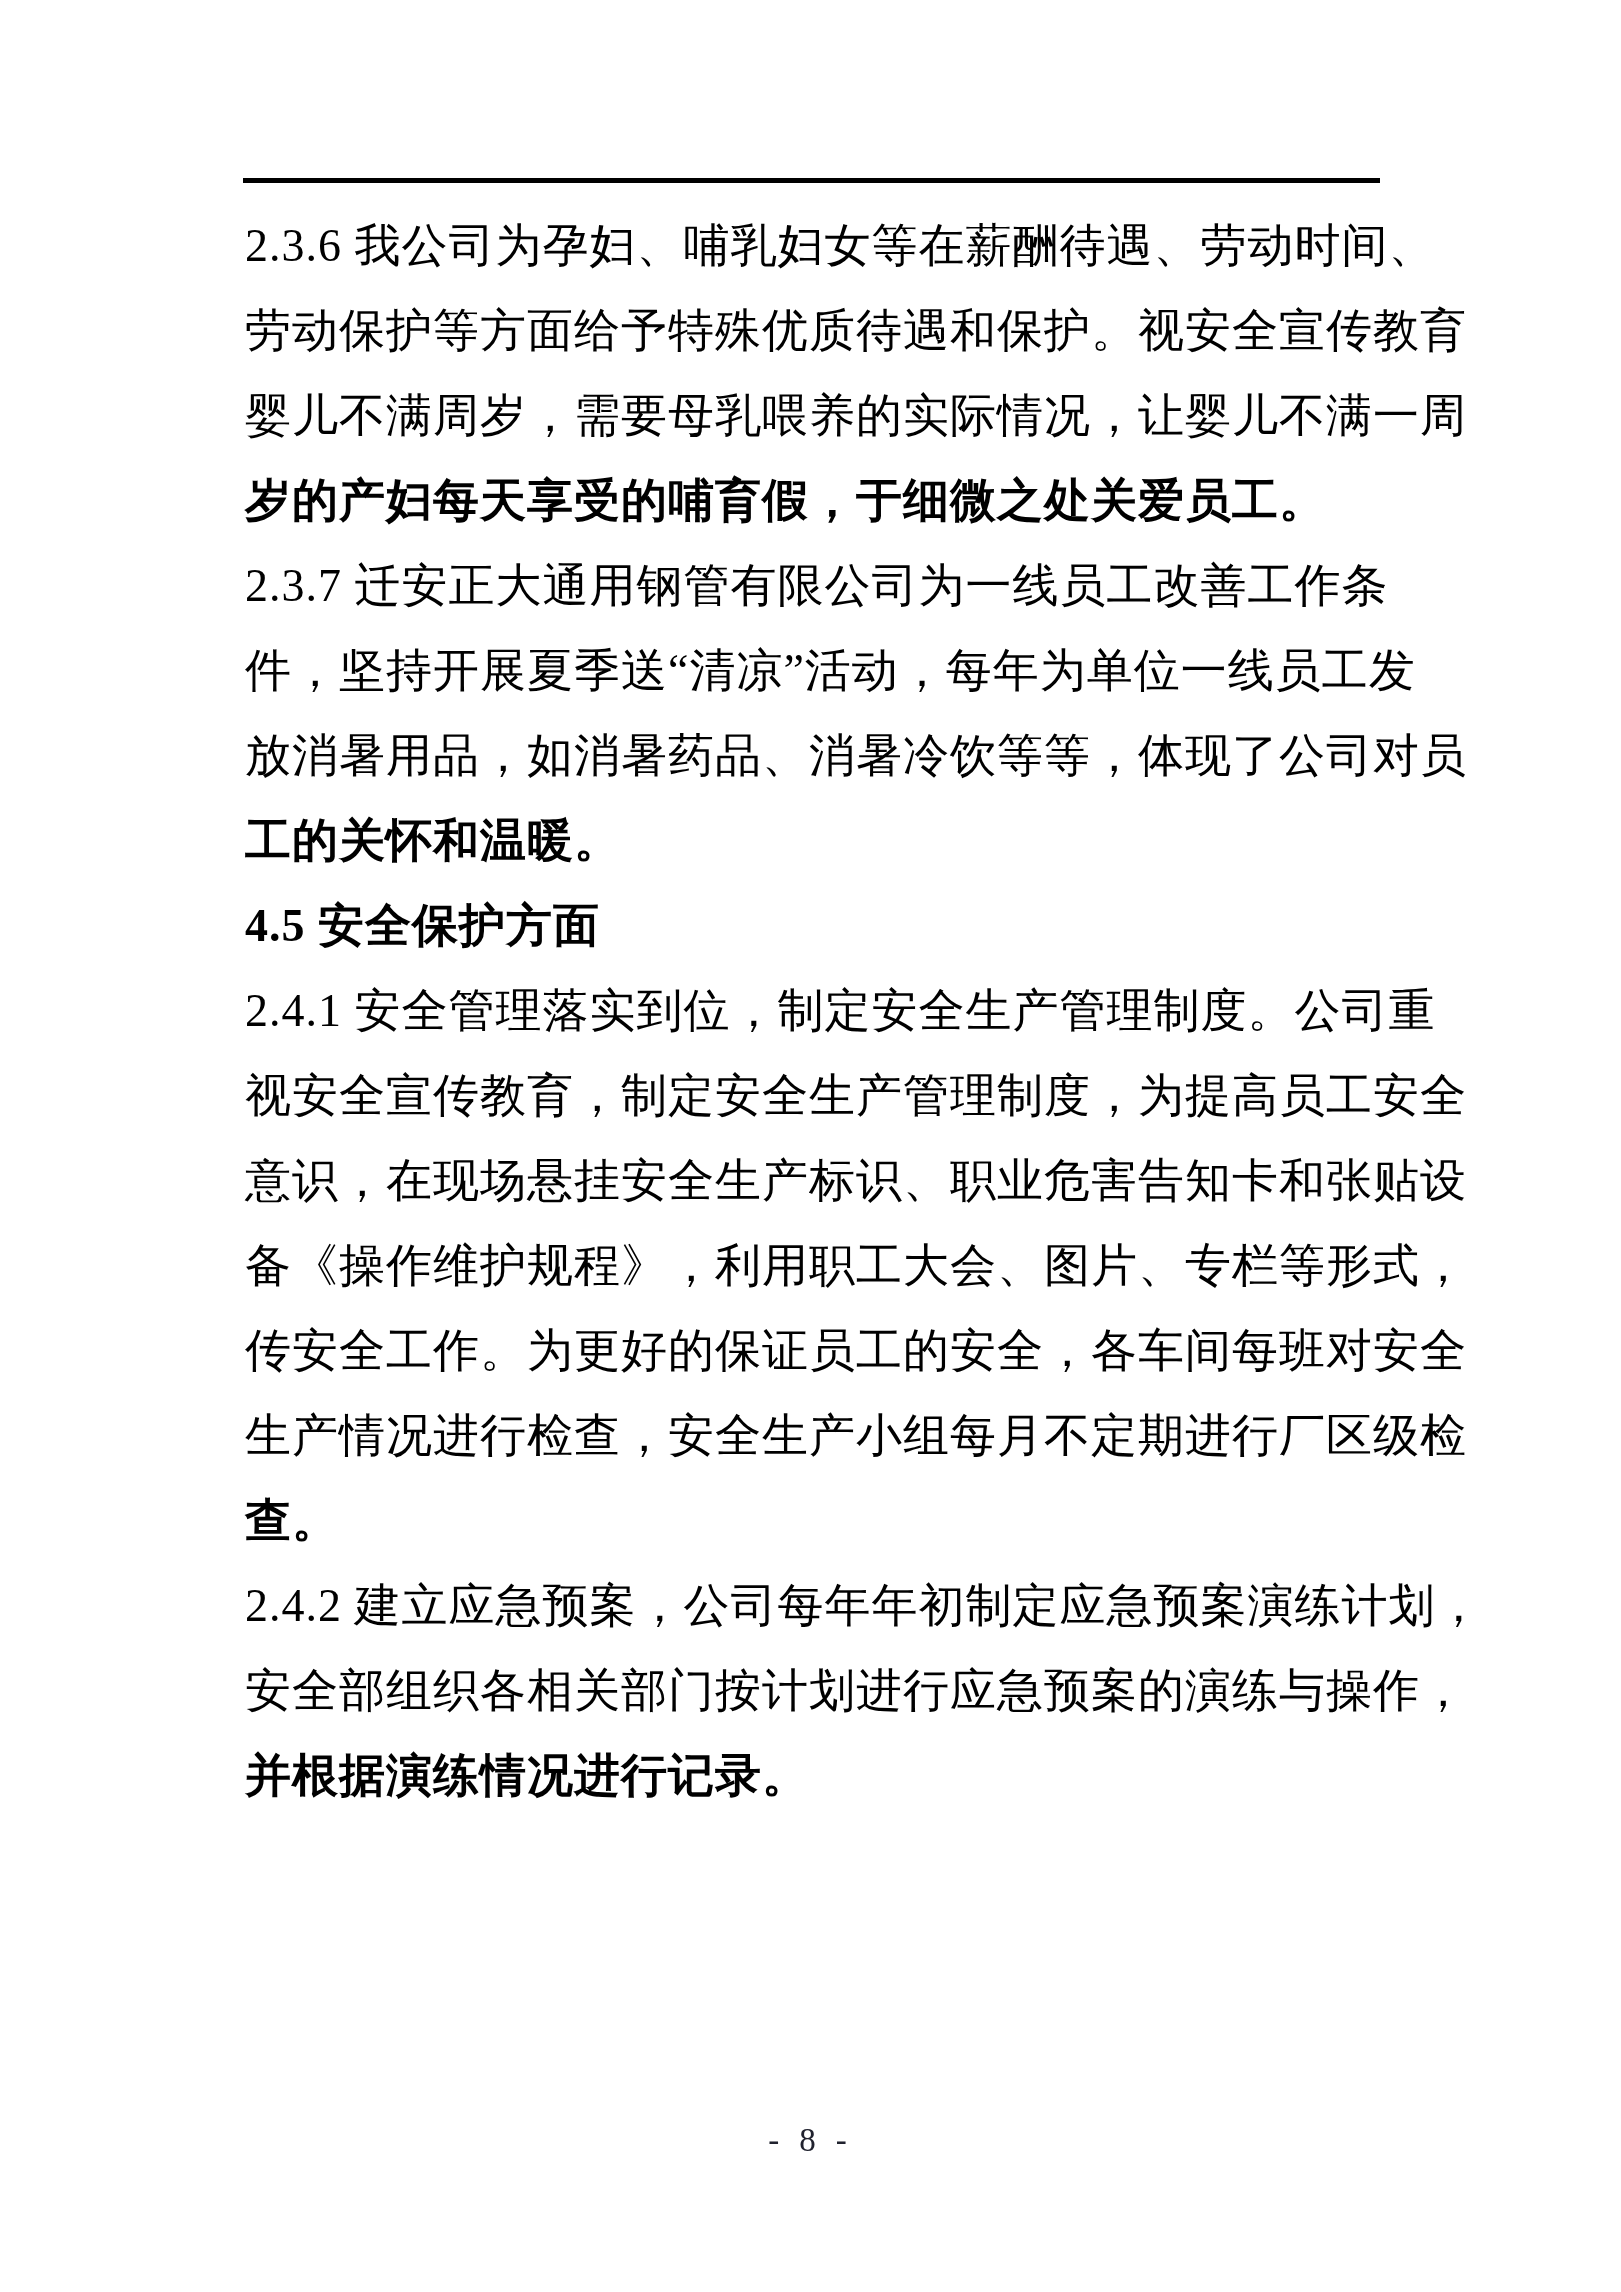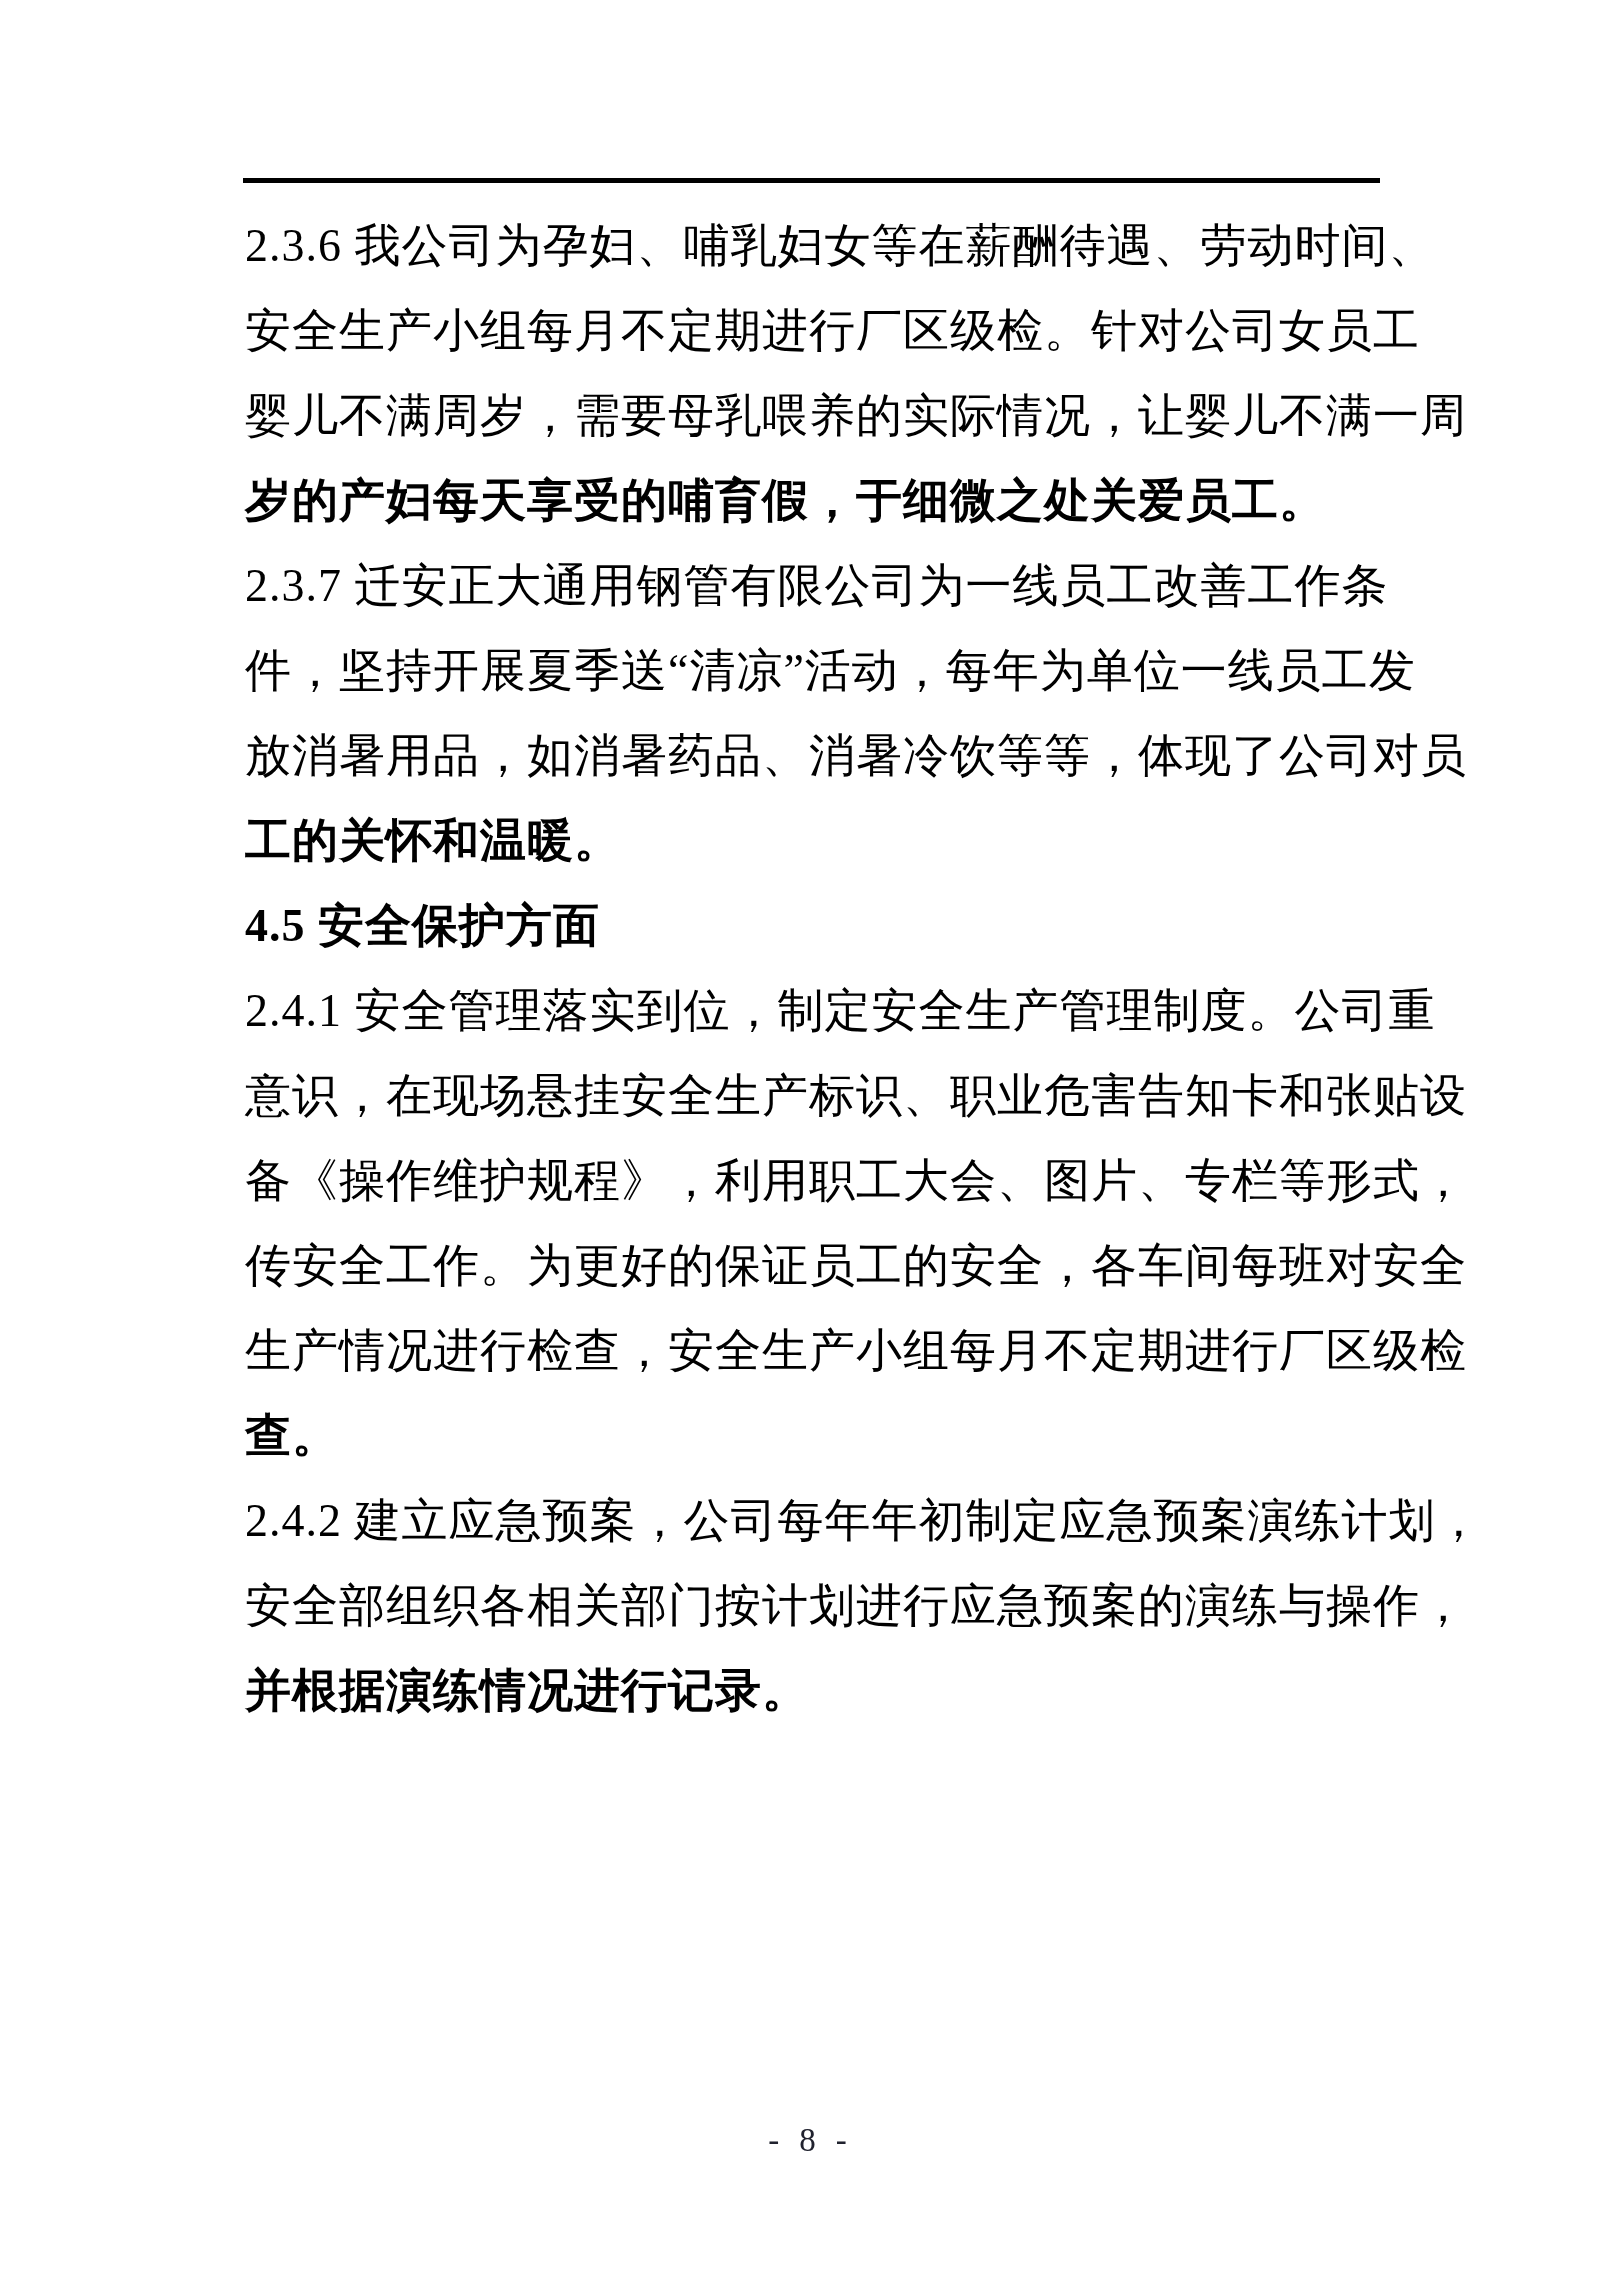--- a/index.html
+++ b/index.html
@@ -56,29 +56,30 @@
   }
 </style>
 </head>
 <body>
 
 <div class="page">
   <div class="header-rule"></div>
 
   <div class="content">
     <div class="line">2.3.6 我公司为孕妇、哺乳妇女等在薪酬待遇、劳动时间、</div>
-    <div class="line">安全生产小组每月不定期进行厂区级检。针对公司女员工</div>
+    <div class="line">劳动保护等方面给予特殊优质待遇和保护。视安全宣传教育</div>
     <div class="line">婴儿不满周岁，需要母乳喂养的实际情况，让婴儿不满一周</div>
     <div class="line pe">岁的产妇每天享受的哺育假，于细微之处关爱员工。</div>
     <div class="line">2.3.7 迁安正大通用钢管有限公司为一线员工改善工作条</div>
     <div class="line">件，坚持开展夏季送“清凉”活动，每年为单位一线员工发</div>
     <div class="line">放消暑用品，如消暑药品、消暑冷饮等等，体现了公司对员</div>
     <div class="line pe">工的关怀和温暖。</div>
     <div class="line pe">4.5 安全保护方面</div>
     <div class="line">2.4.1 安全管理落实到位，制定安全生产管理制度。公司重</div>
+    <div class="line">视安全宣传教育，制定安全生产管理制度，为提高员工安全</div>
     <div class="line">意识，在现场悬挂安全生产标识、职业危害告知卡和张贴设</div>
     <div class="line">备《操作维护规程》，利用职工大会、图片、专栏等形式，</div>
     <div class="line">传安全工作。为更好的保证员工的安全，各车间每班对安全</div>
     <div class="line">生产情况进行检查，安全生产小组每月不定期进行厂区级检</div>
     <div class="line pe">查。</div>
     <div class="line">2.4.2 建立应急预案，公司每年年初制定应急预案演练计划，</div>
     <div class="line">安全部组织各相关部门按计划进行应急预案的演练与操作，</div>
     <div class="line pe">并根据演练情况进行记录。</div>
   </div>
 

